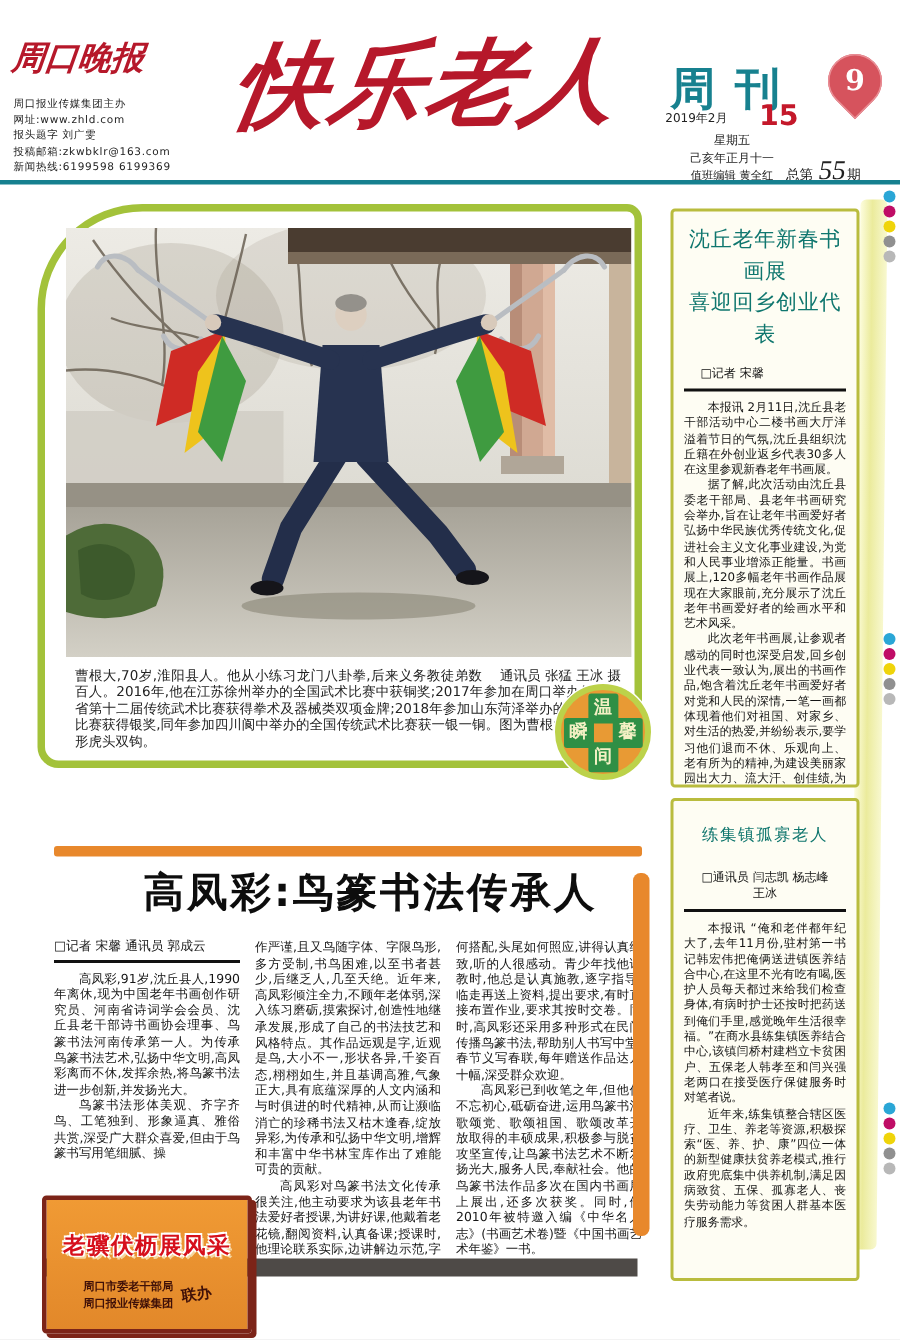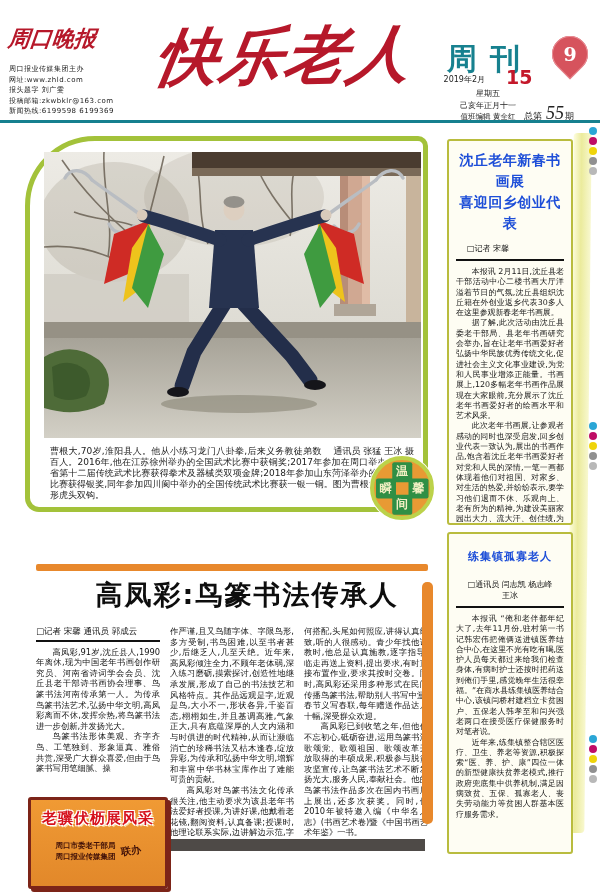--- a/index.html
+++ b/index.html
@@ -54,32 +54,32 @@
   .col p{margin:0;text-indent:2em;}
   .col p.noind{text-indent:0;}
   .byline{font-size:8.5px;margin:0 0 3px 0;white-space:nowrap;}
   .byline-rule{height:2px;background:#111;margin:2px 0 5px 0;}
   .bar-orange-right{left:422px;top:582px;width:11px;height:242px;background:#e8882c;border-radius:5px;}
   .bar-dark-bottom{left:28px;top:839px;width:397px;height:12px;background:#4e4a47;}
 
   
   .partner{left:28px;top:797px;width:140px;height:92px;background:linear-gradient(#f09a34,#e2882a);
         border:3px solid #7c2418;box-shadow:3px 3px 0 #7c2418;border-radius:3px;box-sizing:border-box;}
-  .partner-title{margin-top:9px;text-align:center;font-size:15px;font-weight:bold;color:#d6101c;
+  .partner-title{margin-top:21px;text-align:center;font-size:15px;font-weight:bold;color:#d6101c;
         letter-spacing:1px;white-space:nowrap;
         text-shadow:-1px -1px 0 #fff,1px -1px 0 #fff,-1px 1px 0 #fff,1px 1px 0 #fff,2px 2px 0 #f6d79e;}
   .partner-orgs{display:flex;align-items:center;justify-content:center;margin-top:12px;gap:5px;}
   .partner-orgs .orgs{font-size:7.5px;line-height:11px;color:#3f1008;font-weight:bold;}
   .partner-orgs .lianban{font-size:10px;color:#3f1008;font-weight:bold;transform:rotate(-8deg);}
 
   
   .rbox{border:2px solid #b9bc3e;border-radius:3px;background:#fefdf3;box-sizing:border-box;padding:9px 7px 6px 7px;overflow:hidden;}
   .rbox1{left:447px;top:139px;width:126px;height:386px;}
   .rbox2{left:447px;top:532px;width:126px;height:322px;}
-  .rtitle{text-align:center;font-weight:bold;color:#1d4ed8;}
+  .rtitle{text-align:center;font-weight:normal;color:#0f766e;}
   .rbox1 .rtitle{font-size:14px;line-height:21px;letter-spacing:.5px;}
   .rbox2 .rtitle{font-size:11px;line-height:27px;letter-spacing:1px;}
   .rbyline{font-size:8px;margin-top:9px;white-space:nowrap;padding-left:11px;}
   .rbyline2{font-size:8px;margin-top:9px;text-align:center;line-height:11px;white-space:nowrap;}
   .rrule{height:2px;background:#111;margin:5px 0 6px 0;}
   .rbody{font-size:7.9px;line-height:10.3px;text-align:justify;color:#151515;}
   .rbody p{margin:0;text-indent:2em;}
 
   
   .ystripe{left:570px;top:133px;width:18px;height:700px;border-radius:4px;

